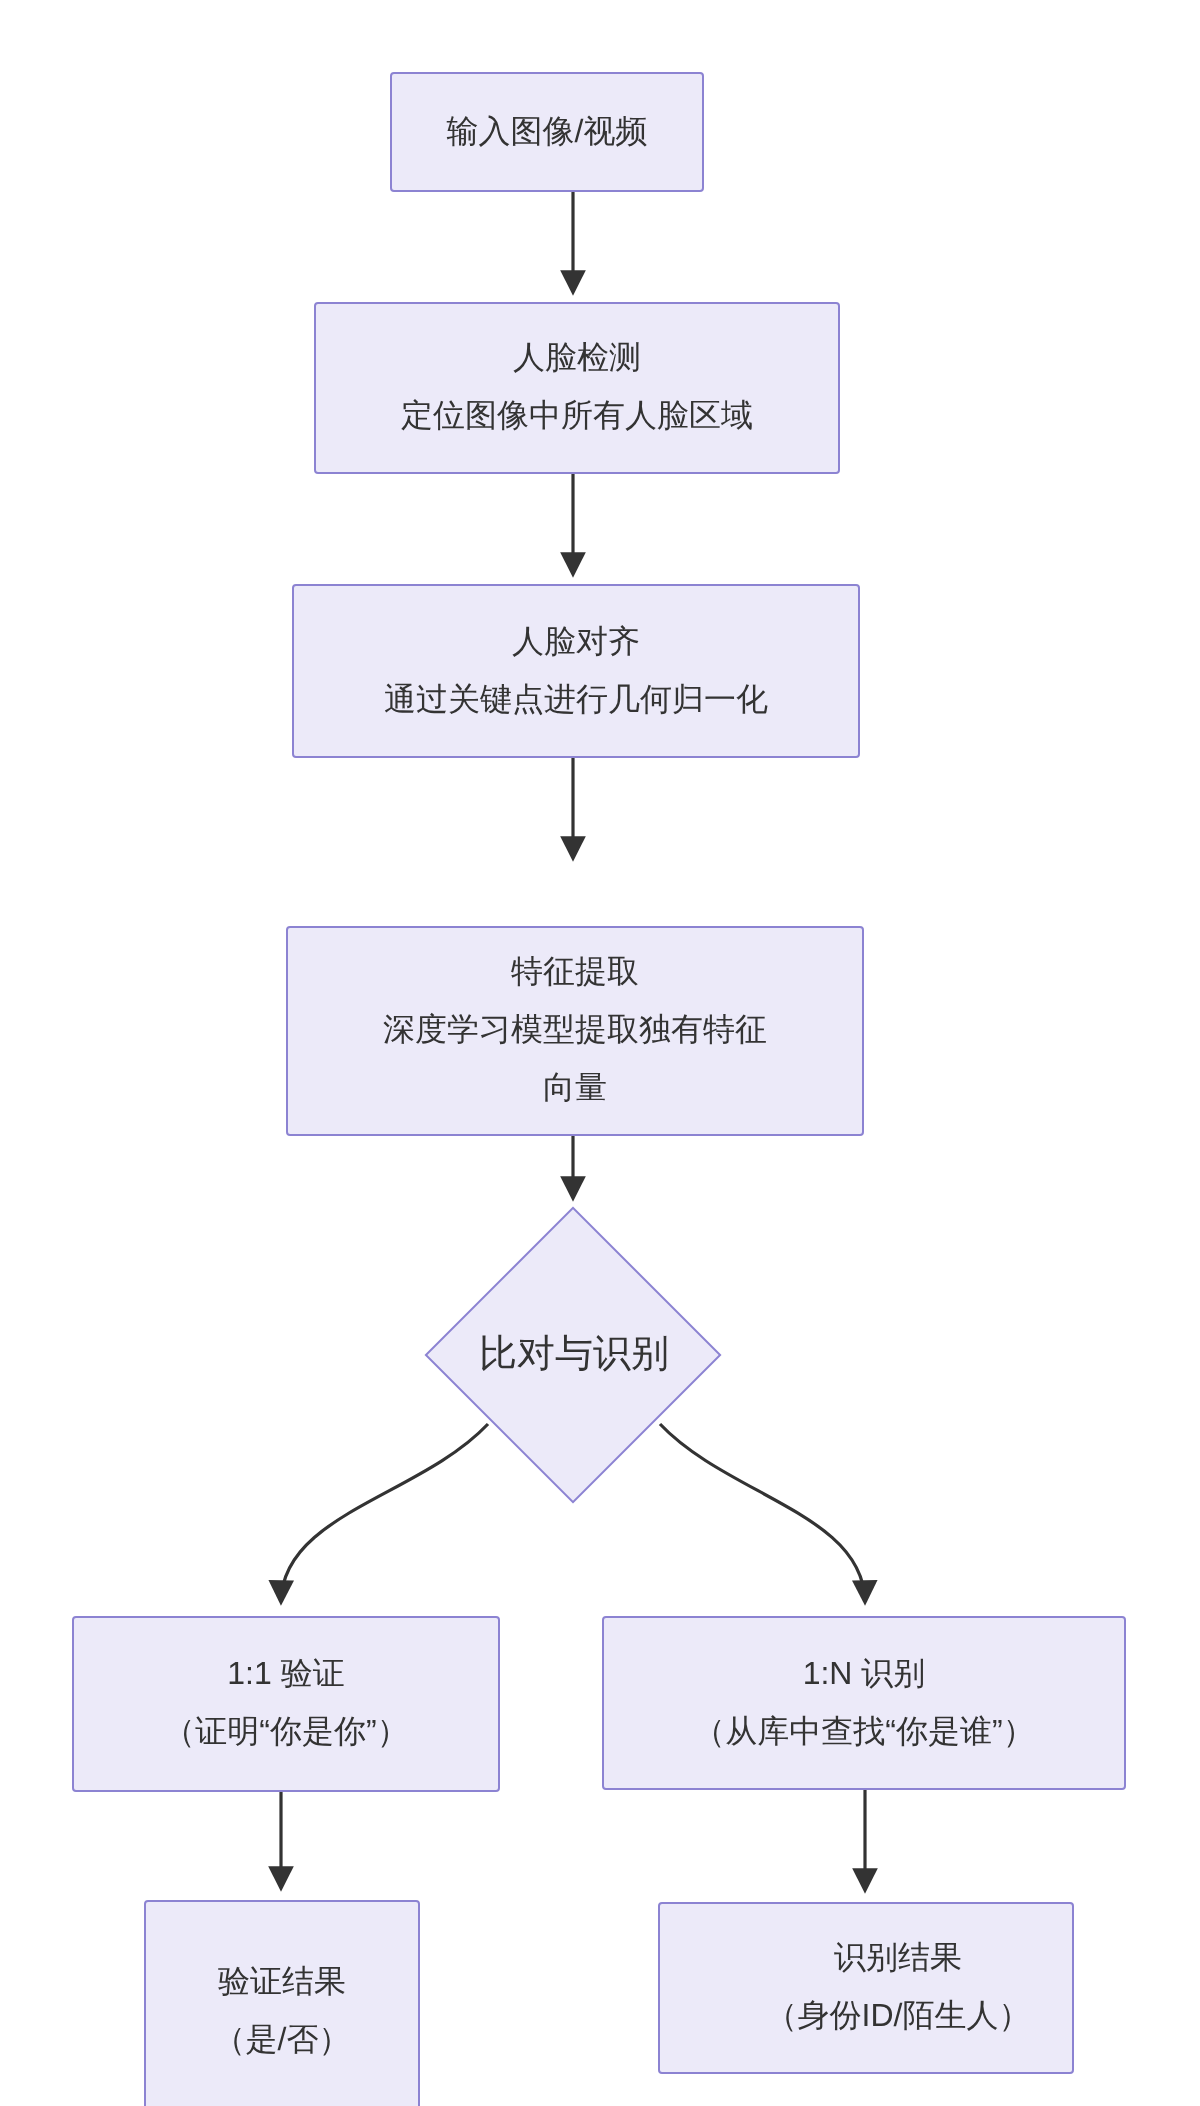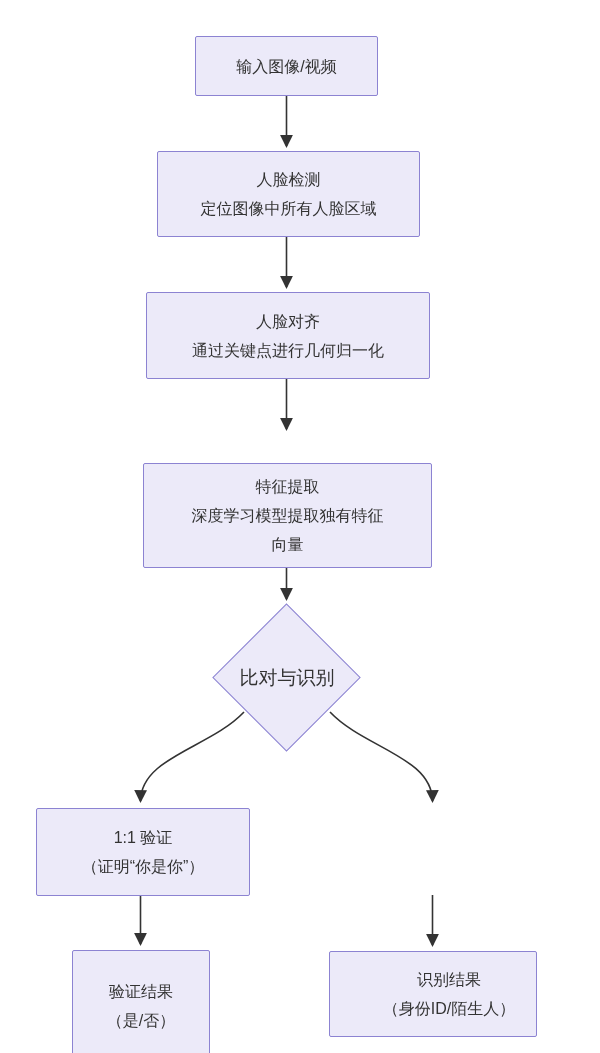--- a/index.html
+++ b/index.html
@@ -47,21 +47,21 @@
     <path d="M286.5 96 L286.5 146" marker-end="url(#arrowhead)"></path>
     <path d="M286.5 237 L286.5 287" marker-end="url(#arrowhead)"></path>
     <path d="M286.5 379 L286.5 429" marker-end="url(#arrowhead)"></path>
     <path d="M286.5 539 L286.5 599" marker-end="url(#arrowhead)"></path>
     <path d="M244 712 C210 748 141 757 140.5 801" marker-end="url(#arrowhead)"></path>
     <path d="M330 712 C364 748 432 757 432.5 801" marker-end="url(#arrowhead)"></path>
     <path d="M140.5 896 L140.5 944" marker-end="url(#arrowhead)"></path>
     <path d="M432.5 895 L432.5 945" marker-end="url(#arrowhead)"></path>
   </svg>
 
-  <div class="node" style="left:195px;top:36px;width:183px;height:60px;">
+  <div class="node" style="left:195px;top:36px;width:157px;height:60px;">
     <div>输入图像/视频</div>
   </div>
 
   <div class="node" style="left:157px;top:151px;width:263px;height:86px;">
     <div>人脸检测</div>
     <div>定位图像中所有人脸区域</div>
   </div>
 
   <div class="node" style="left:146px;top:292px;width:284px;height:87px;">
     <div>人脸对齐</div>
@@ -75,20 +75,24 @@
   </div>
 
   <div class="diamond"></div>
   <div class="diamond-label">比对与识别</div>
 
   <div class="node" style="left:36px;top:808px;width:214px;height:88px;">
     <div>1:1 验证</div>
     <div>（证明“你是你”）</div>
   </div>
 
+  <div class="node" style="left:301px;top:808px;width:262px;height:87px;">
+    <div>1:N 识别</div>
+    <div>（从库中查找“你是谁”）</div>
+  </div>
 
   <div class="node" style="left:72px;top:950px;width:138px;height:111px;">
     <div>验证结果</div>
     <div>（是/否）</div>
   </div>
 
   <div class="node" style="left:329px;top:951px;width:208px;height:86px;padding-left:32px;">
     <div>识别结果</div>
     <div>（身份ID/陌生人）</div>
   </div>

